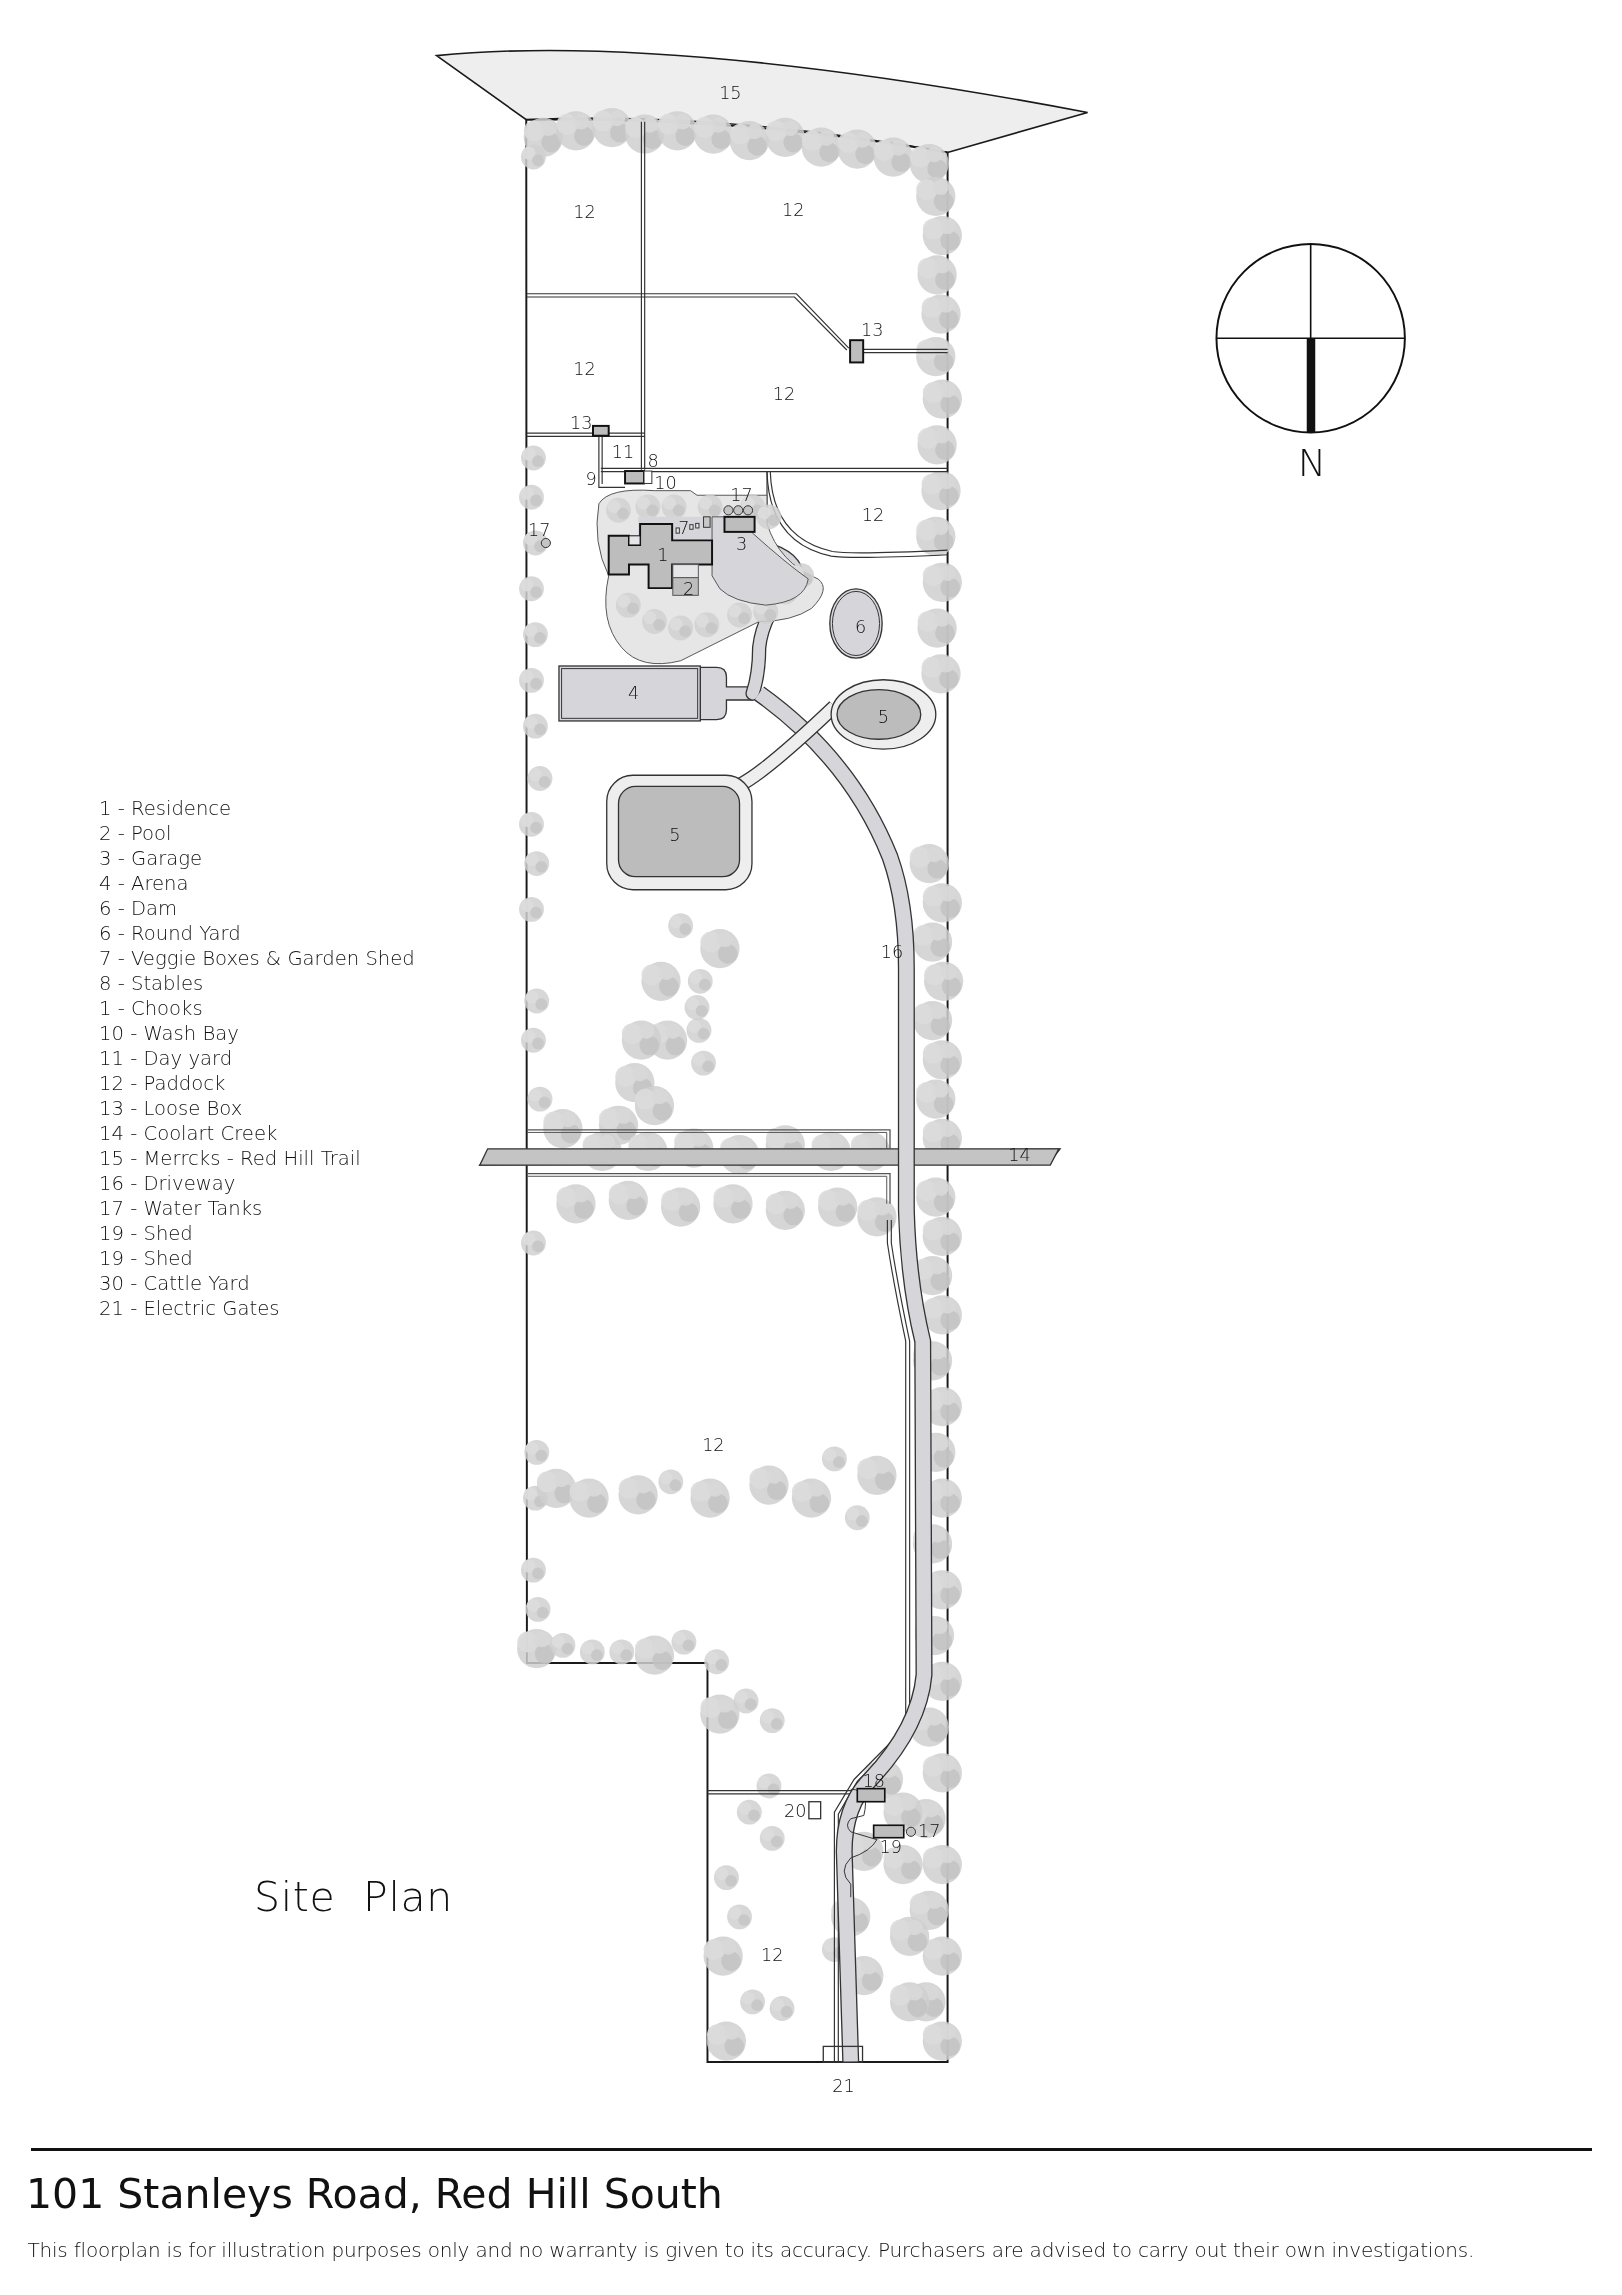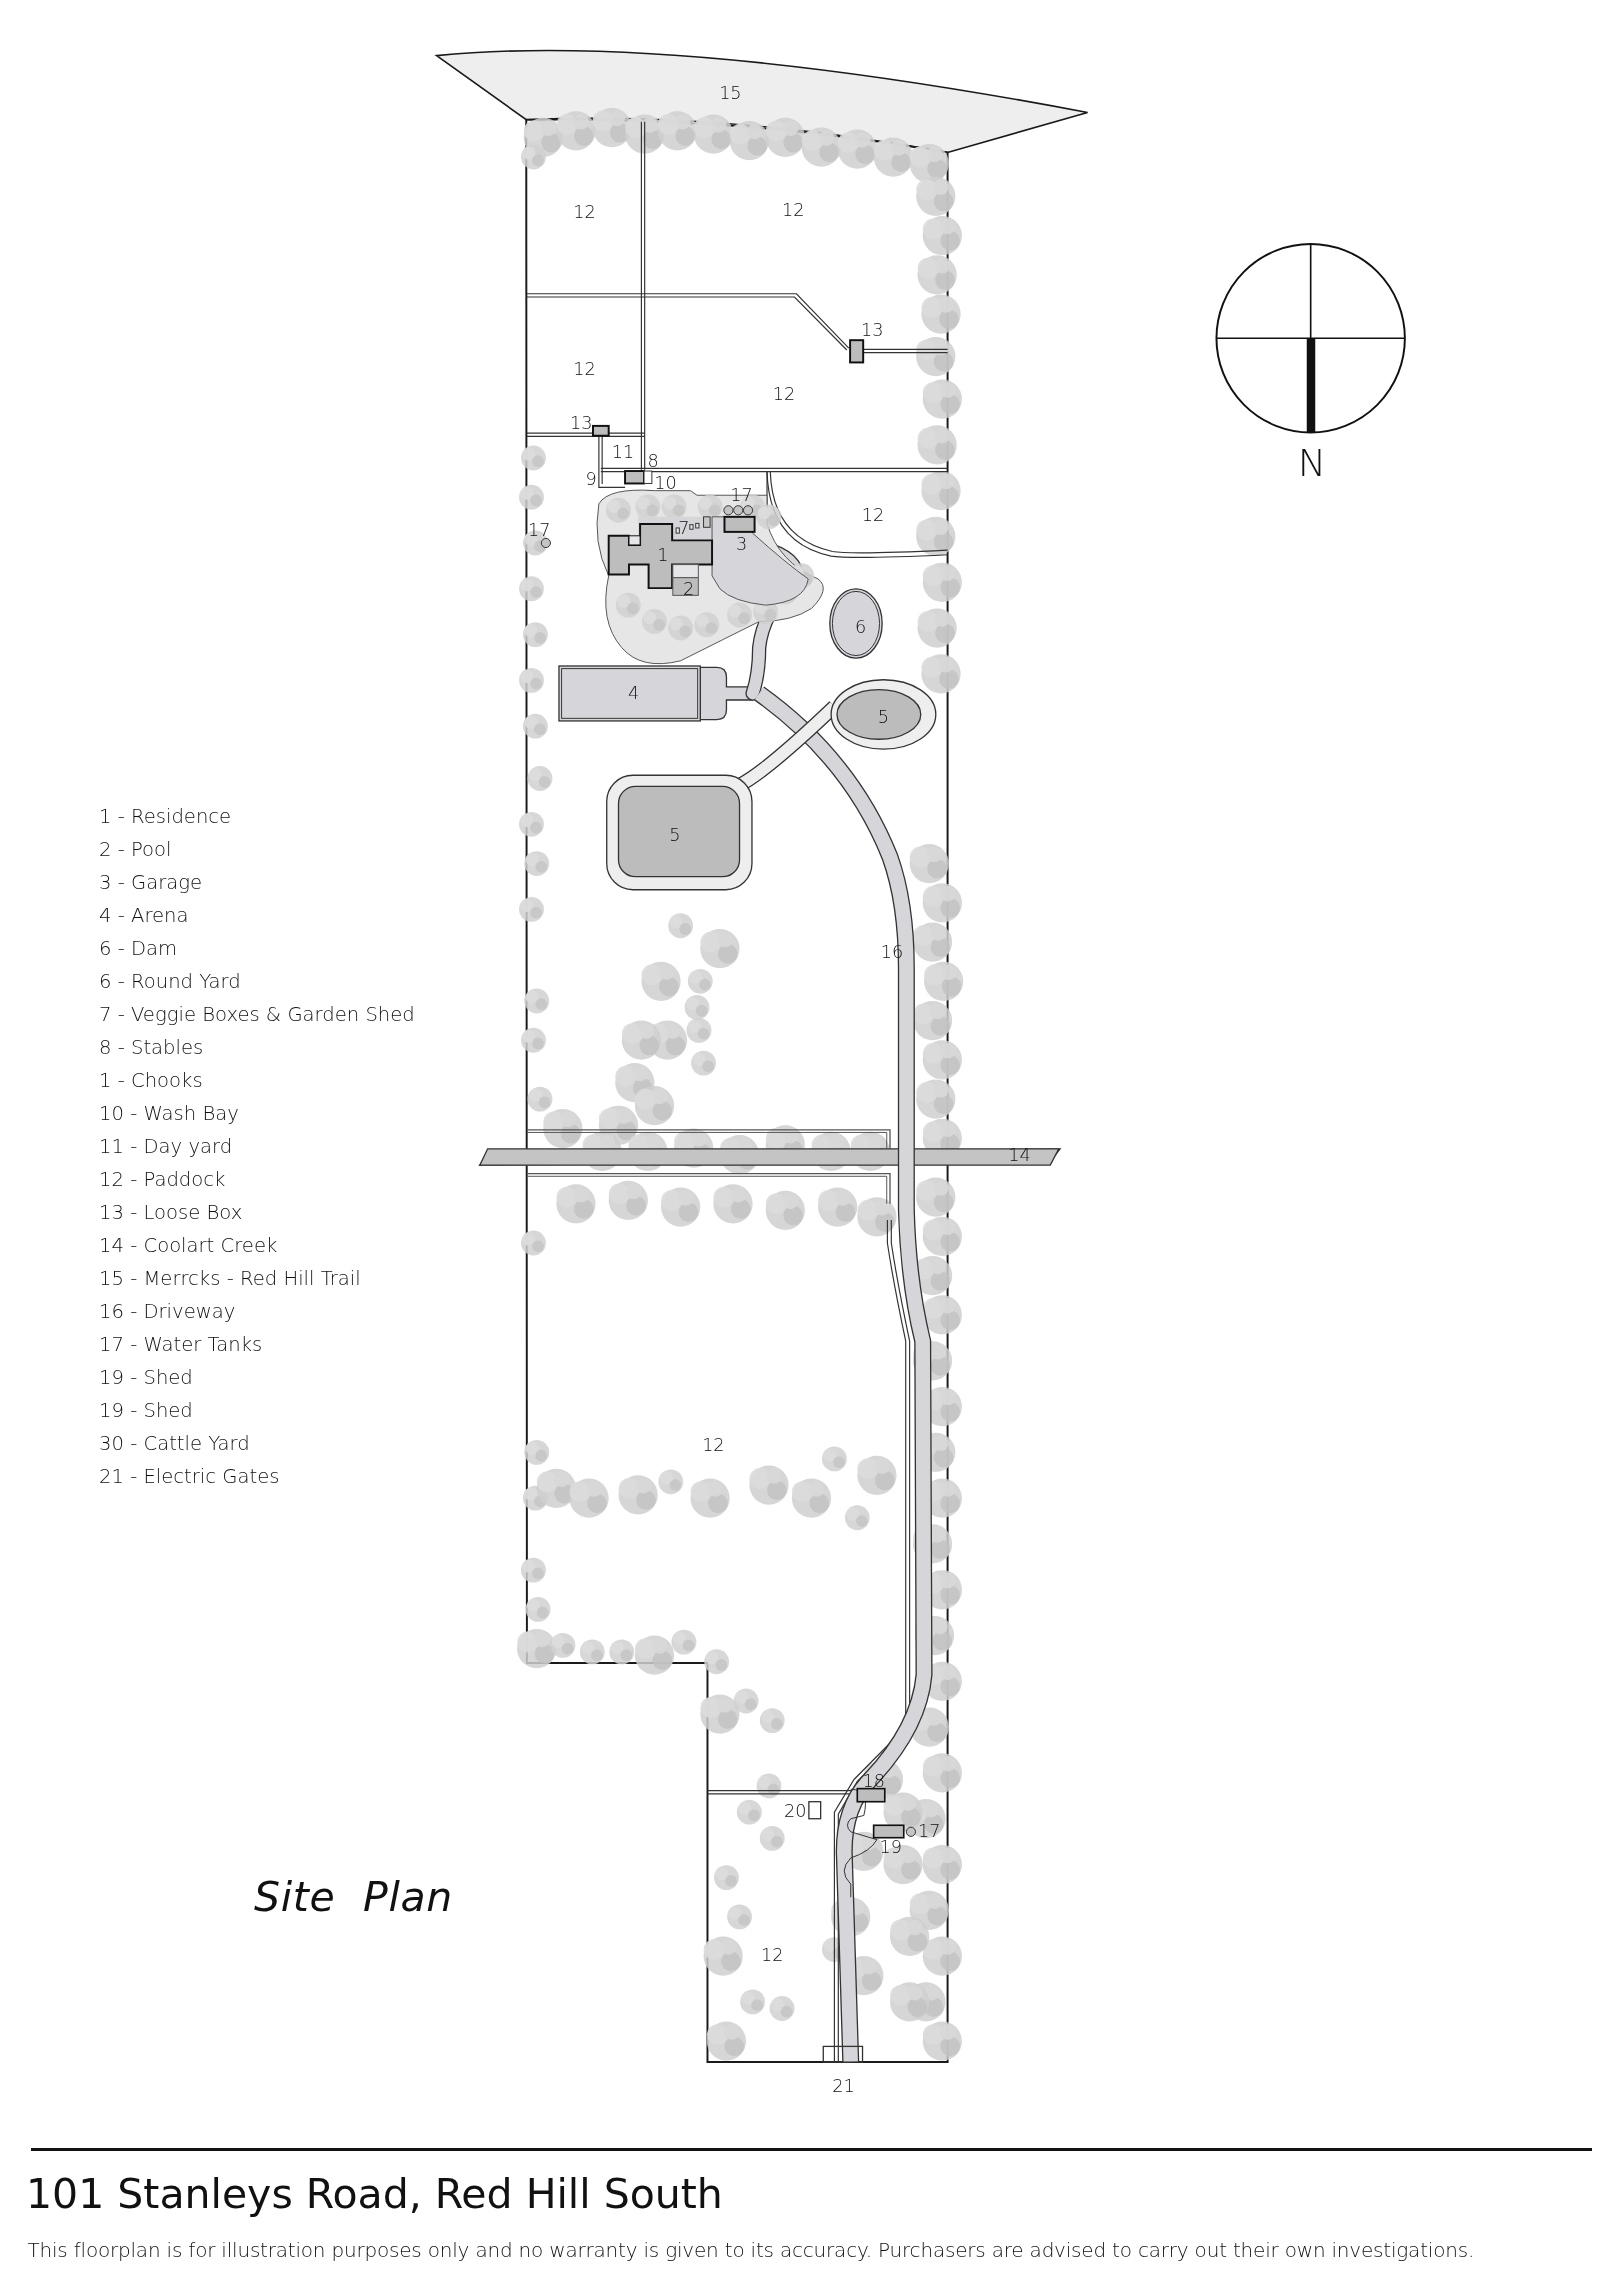--- a/index.html
+++ b/index.html
@@ -1,22 +1,22 @@
 <!DOCTYPE html>
 <html style="font-size:10.5px"><head>
 <meta charset="utf-8">
 <style>
   html, body { margin: 0; padding: 0; background: #ffffff; }
   body { width: 1623px; height: 2295px; position: relative; overflow: hidden;
          font-family: "DejaVu Sans", "Liberation Sans", sans-serif; color: #111; }
   #plan { position: absolute; left: 0; top: 0; width: 1623px; height: 2295px; }
   .lbl { font-family: "DejaVu Sans", sans-serif; font-size: 27px; fill: #111; text-anchor: middle; font-weight: 300; }
   .legend { position: absolute; left: 99px; top: 796px; font-size: 19.6px; line-height: 25px; font-weight: 300; }
-  .legend div { white-space: nowrap; margin-top: 8px; }
-  .site-plan { position: absolute; left: 254px; top: 1873px; font-size: 41px; font-weight: 300; letter-spacing: 0.7px; white-space: pre; font-style: italic; }
+  .legend div { white-space: nowrap; }
+  .site-plan { position: absolute; left: 254px; top: 1873px; font-size: 41px; font-weight: 300; letter-spacing: 0.7px; white-space: pre; }
   .rule { position: absolute; left: 31px; top: 2148px; width: 1561px; height: 2.6px; background: #111; }
   .title { position: absolute; left: 26px; top: 2170px; font-size: 41px; font-weight: 400; white-space: nowrap; }
   .disclaimer { position: absolute; left: 27.5px; top: 2238px; font-size: 20px; font-weight: 300; white-space: nowrap; letter-spacing: -0.2px; }
   .north { font-family: "DejaVu Sans", sans-serif; font-size: 58px; font-weight: 300; fill: #111; text-anchor: middle; }
 </style>
 </head>
 <body>
 
 <svg id="plan" viewBox="0 0 2480 3508" xmlns="http://www.w3.org/2000/svg">
   <defs>

